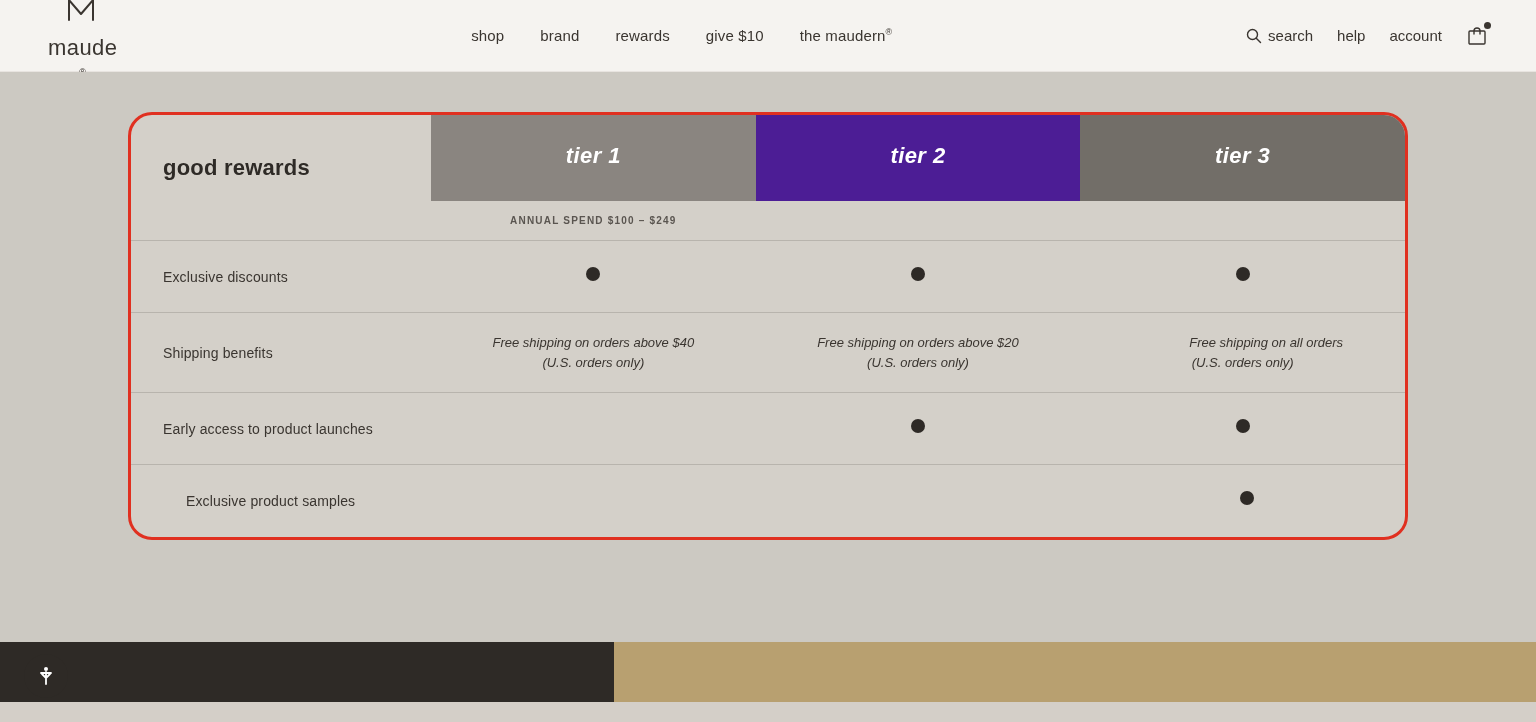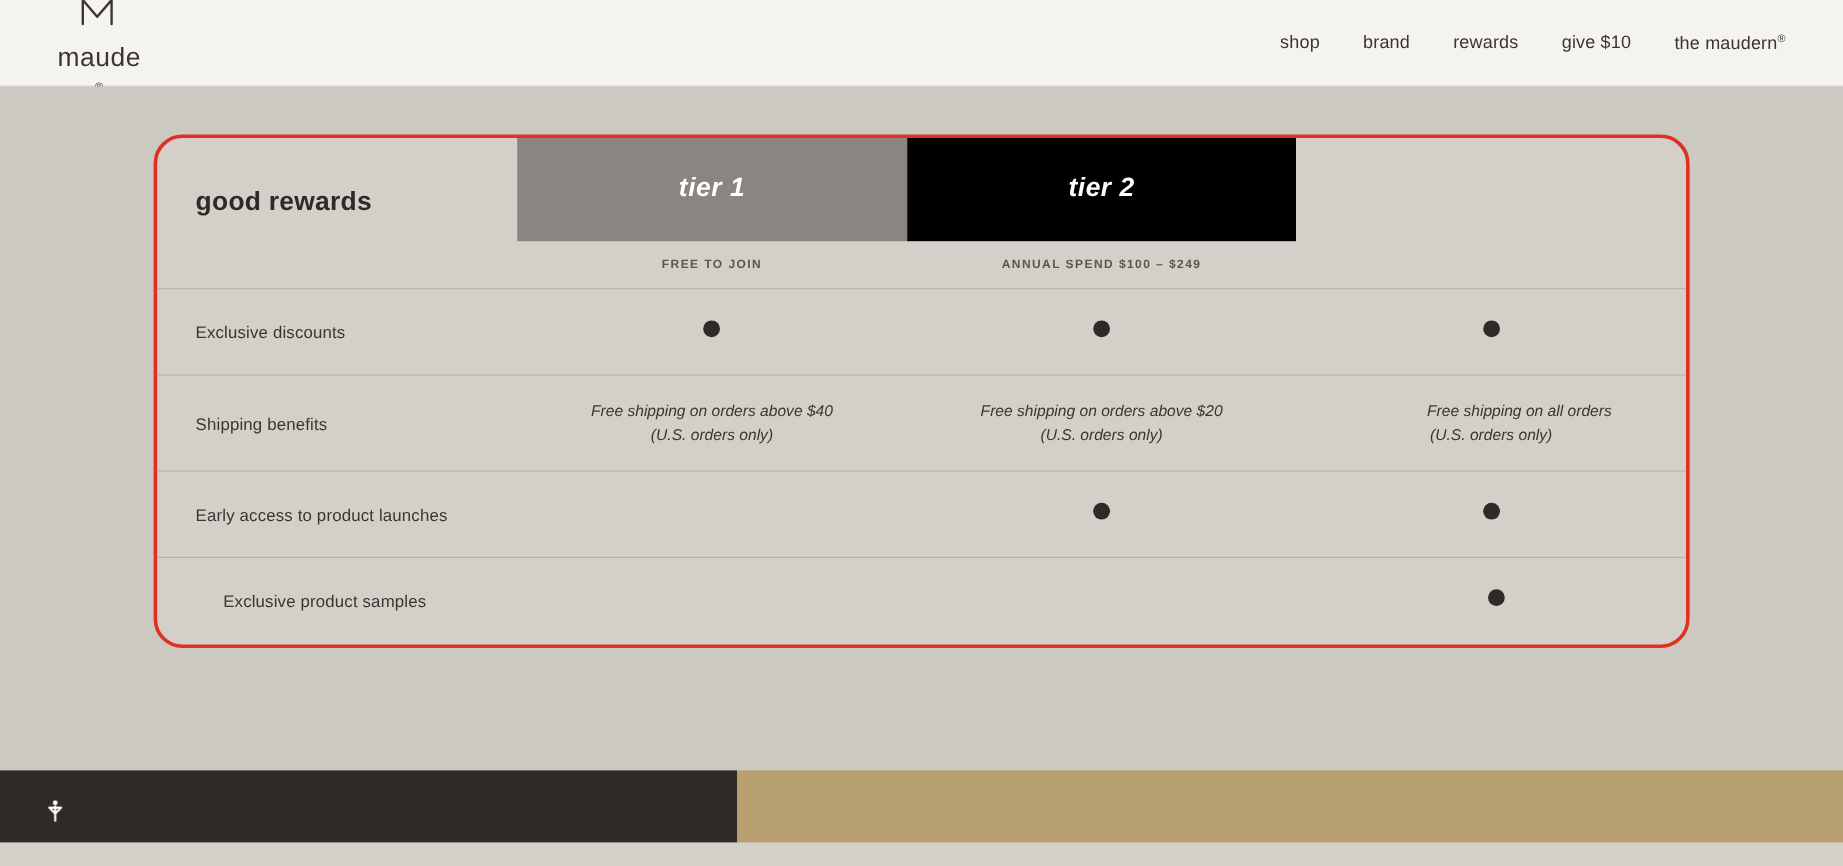--- a/index.html
+++ b/index.html
@@ -120,21 +120,21 @@
       padding: 28px 20px;
       text-align: center;
       color: #fff;
       font-size: 22px;
       font-weight: 600;
       font-style: italic;
       letter-spacing: 0.02em;
     }
 
     .tier-1-header { background: #8a8580; }
-    .tier-2-header { background: #000000; }
+    .tier-2-header { background: #4c1d95; }
     .tier-3-header { background: #726e68; }
 
     
     .sub-header-row {
       display: grid;
       grid-template-columns: 300px 1fr 1fr 1fr;
       border-bottom: 1px solid #b8b4ad;
     }
 
     .sub-header-empty { padding: 12px; }
@@ -230,41 +230,65 @@
   <nav class="header-nav">
     <a class="nav-item">shop</a>
     <a class="nav-item">brand</a>
     <a class="nav-item">rewards</a>
     <a class="nav-item">give $10</a>
     <a class="nav-item">
       <span>the maudern</span><span style="font-size:9px;vertical-align:super;">®</span>
     </a>
   </nav>
 
+  <div class="header-actions">
+    <div class="action-item">
+      <svg class="search-icon-svg" viewBox="0 0 16 16" fill="none" xmlns="http://www.w3.org/2000/svg">
+        <circle cx="6.5" cy="6.5" r="5" stroke="#3a3530" stroke-width="1.4"></circle>
+        <line x1="10.5" y1="10.5" x2="14.5" y2="14.5" stroke="#3a3530" stroke-width="1.4" stroke-linecap="round"></line>
+      </svg>
+      <span>search</span>
+    </div>
+    <div class="action-item">
+      <span>help</span>
+    </div>
+    <div class="action-item">
+      <span>account</span>
+    </div>
+    <div class="cart-wrapper action-item">
+      <svg width="22" height="22" viewBox="0 0 22 22" fill="none" xmlns="http://www.w3.org/2000/svg">
+        <rect x="3" y="6" width="16" height="13" rx="1" stroke="#3a3530" stroke-width="1.4" fill="none"></rect>
+        <path d="M8 9V6a3 3 0 0 1 6 0v3" stroke="#3a3530" stroke-width="1.4" stroke-linecap="round" fill="none"></path>
+      </svg>
+      <div class="cart-dot"></div>
+    </div>
+  </div>
 </header>
 
 <main class="main-content">
 
   <div class="rewards-card">
 
     <div class="tier-header-row">
       <div class="tier-label-cell">
         <span class="good-rewards-title">good rewards</span>
       </div>
       <div class="tier-header tier-1-header">
         <span>tier 1</span>
       </div>
       <div class="tier-header tier-2-header">
         <span>tier 2</span>
       </div>
+      <div class="tier-header tier-3-header">
+        <span>tier 3</span>
+      </div>
     </div>
 
     <div class="sub-header-row">
       <div class="sub-header-empty"></div>
-      <div class="sub-header-cell">FREE TO JOIN</div>
       <div class="sub-header-cell">ANNUAL SPEND $100 – $249</div>
     </div>
 
     <div class="data-row">
       <div class="row-label">Exclusive discounts</div>
       <div class="row-cell">
         <span class="dot"></span>
       </div>
       <div class="row-cell">
         <span class="dot"></span>

